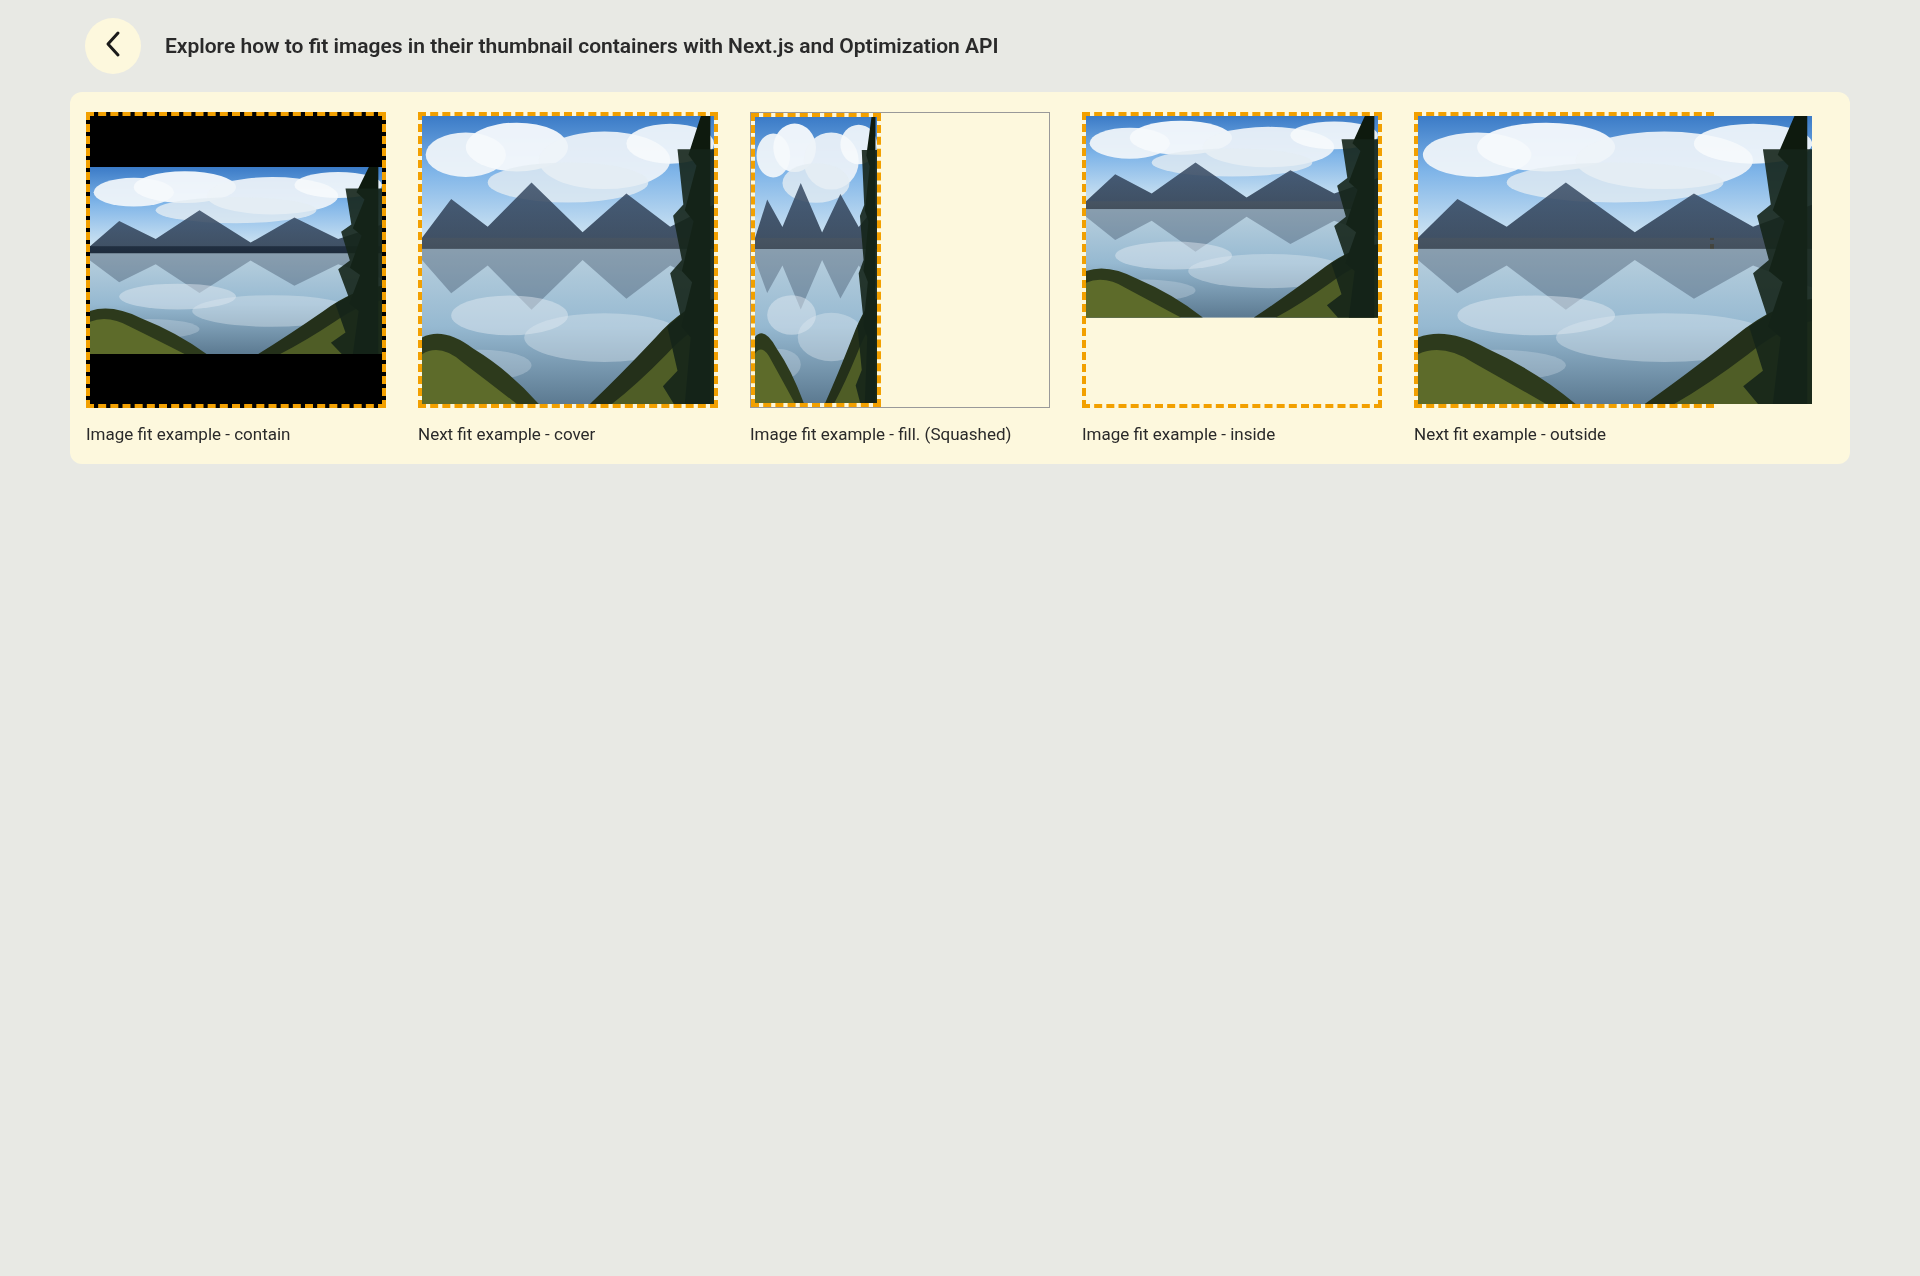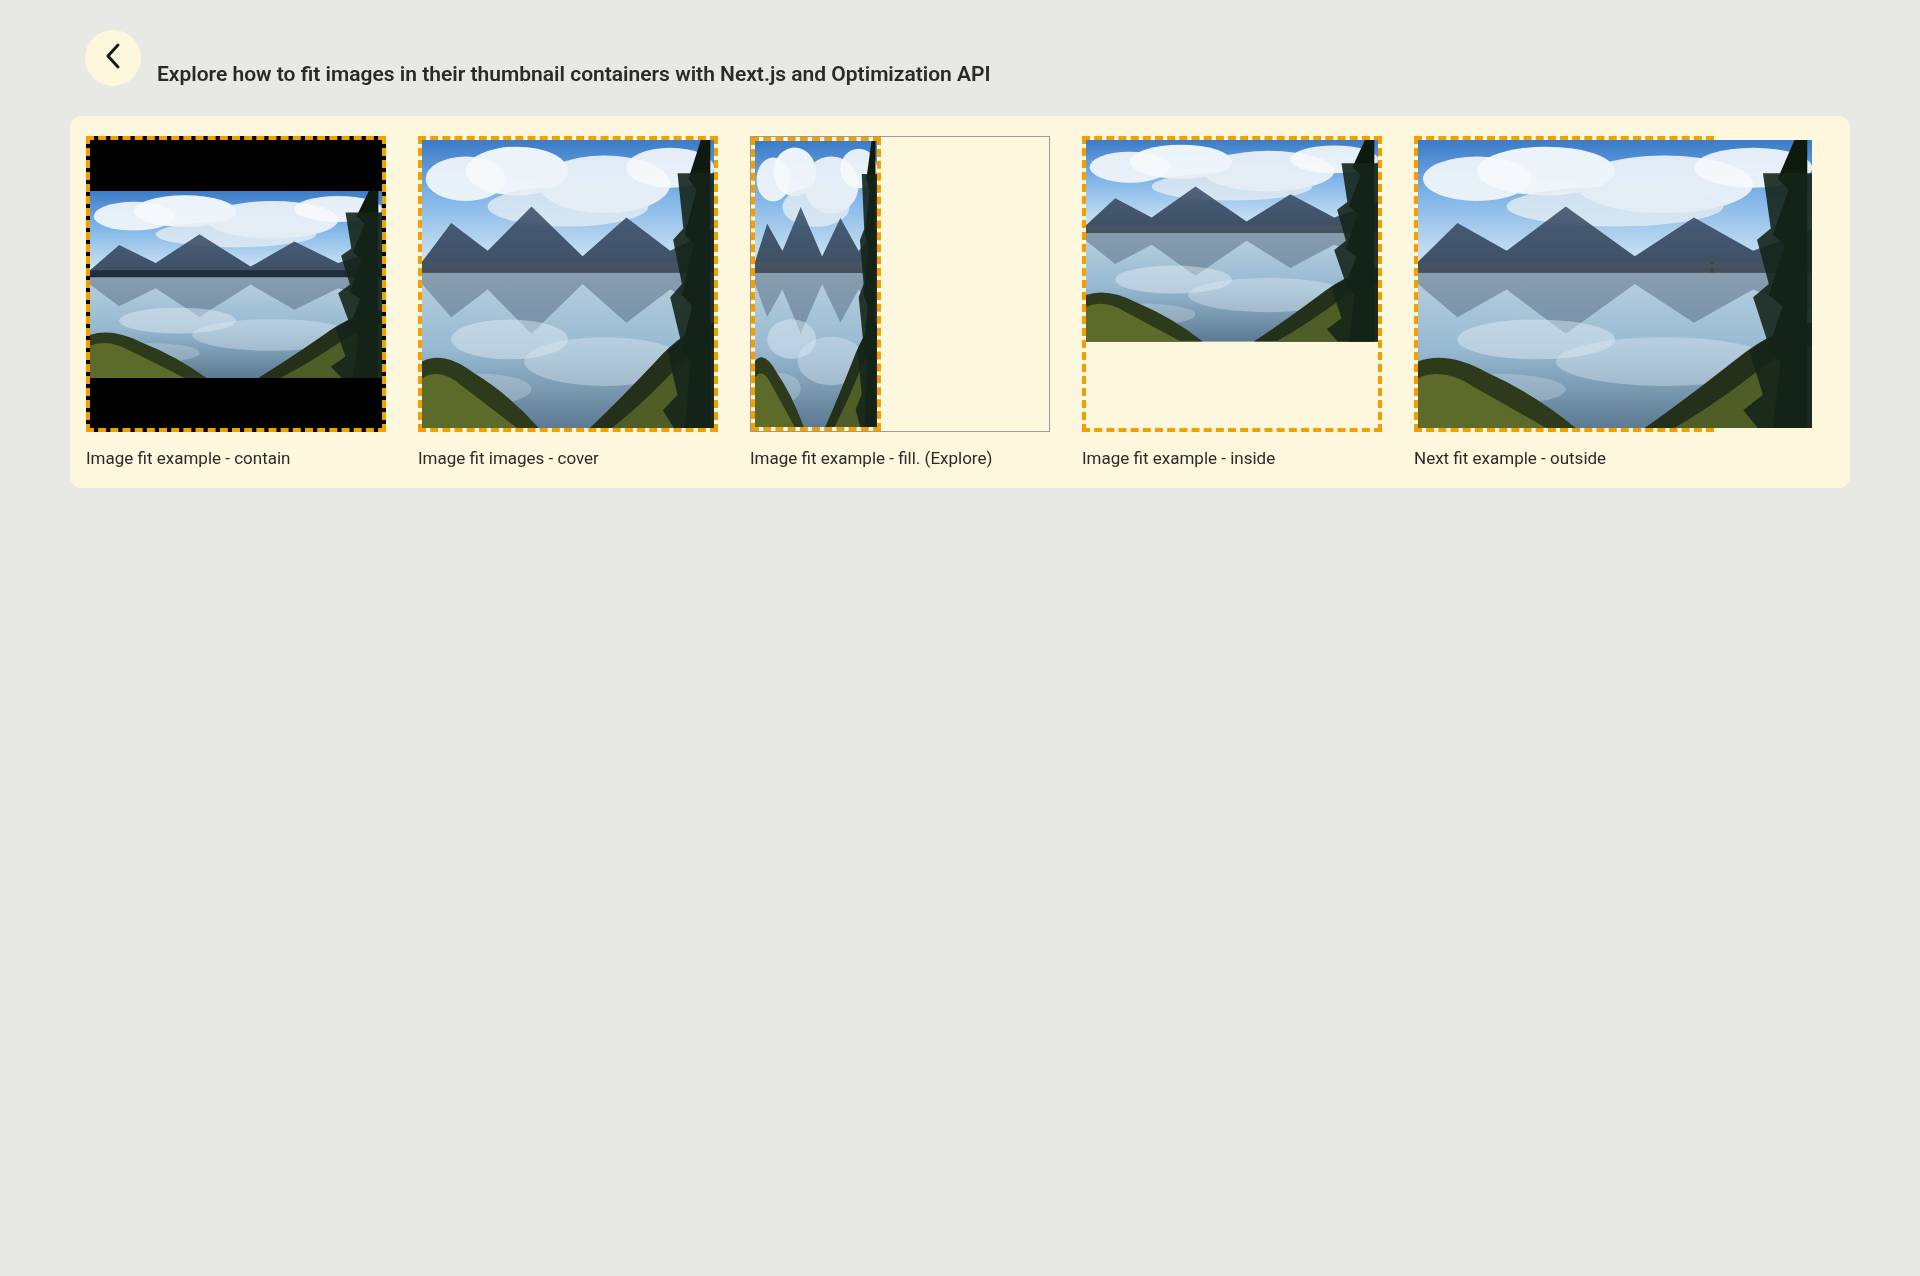--- a/index.html
+++ b/index.html
@@ -4,23 +4,23 @@
   <style>
     * { margin: 0; padding: 0; box-sizing: border-box; }
     body {
       font-family: -apple-system, BlinkMacSystemFont, 'Segoe UI', Roboto, sans-serif;
       background: #e8e9e4;
       min-height: 100vh;
       padding: 0;
     }
     .header {
       display: flex;
-      align-items: flex-end;
-      padding: 30px 85px;
-      gap: 16px;
+      align-items: center;
+      padding: 18px 85px;
+      gap: 24px;
     }
     .back-button {
       width: 56px;
       height: 56px;
       border-radius: 50%;
       background: #fdf8dd;
       display: flex;
       align-items: center;
       justify-content: center;
       cursor: pointer;
@@ -212,21 +212,21 @@
   <path d="M0 260 L0 215 Q25 205 55 222 Q95 242 130 260 Z" fill="#5d6b2a"></path>
 
   <path d="M400 260 L400 165 Q360 170 320 200 Q270 235 230 260 Z" fill="#24301a"></path>
   <path d="M400 260 L400 185 Q370 190 335 215 Q295 242 260 260 Z" fill="#4f5d26"></path>
 
   <path d="M395 0 L395 260 L360 260 L368 200 L355 190 L370 150 L356 140 L372 95 L360 85 L376 45 L365 35 L382 0 Z" fill="#0e1a0e"></path>
   <path d="M350 30 L358 80 L344 90 L356 130 L340 142 L354 180 L336 190 L350 230 L330 244 L345 260 L400 260 L400 30 Z" fill="#15251a" opacity="0.9"></path>
 </svg>
           </div>
       </div>
-      <div class="caption">Image fit images - cover</div>
+      <div class="caption">Next fit example - cover</div>
     </div>
 
     <div class="item">
       <div class="thumb-fill-wrap">
         <div class="thumb-frame">
           <div class="lake">
               <svg viewBox="0 0 400 260" preserveAspectRatio="none">
   <defs>
     <linearGradient id="sky" x1="0" y1="0" x2="0" y2="1">
       <stop offset="0%" stop-color="#3b7bc7"></stop>
@@ -265,21 +265,21 @@
 
   <path d="M400 260 L400 165 Q360 170 320 200 Q270 235 230 260 Z" fill="#24301a"></path>
   <path d="M400 260 L400 185 Q370 190 335 215 Q295 242 260 260 Z" fill="#4f5d26"></path>
 
   <path d="M395 0 L395 260 L360 260 L368 200 L355 190 L370 150 L356 140 L372 95 L360 85 L376 45 L365 35 L382 0 Z" fill="#0e1a0e"></path>
   <path d="M350 30 L358 80 L344 90 L356 130 L340 142 L354 180 L336 190 L350 230 L330 244 L345 260 L400 260 L400 30 Z" fill="#15251a" opacity="0.9"></path>
 </svg>
             </div>
         </div>
       </div>
-      <div class="caption">Image fit example - fill. (Explore)</div>
+      <div class="caption">Image fit example - fill. (Squashed)</div>
     </div>
 
     <div class="item">
       <div class="thumb-frame thumb-inside">
         <div class="lake">
             <svg viewBox="0 0 400 260" preserveAspectRatio="none">
   <defs>
     <linearGradient id="sky" x1="0" y1="0" x2="0" y2="1">
       <stop offset="0%" stop-color="#3b7bc7"></stop>
       <stop offset="45%" stop-color="#7eb4e8"></stop>

